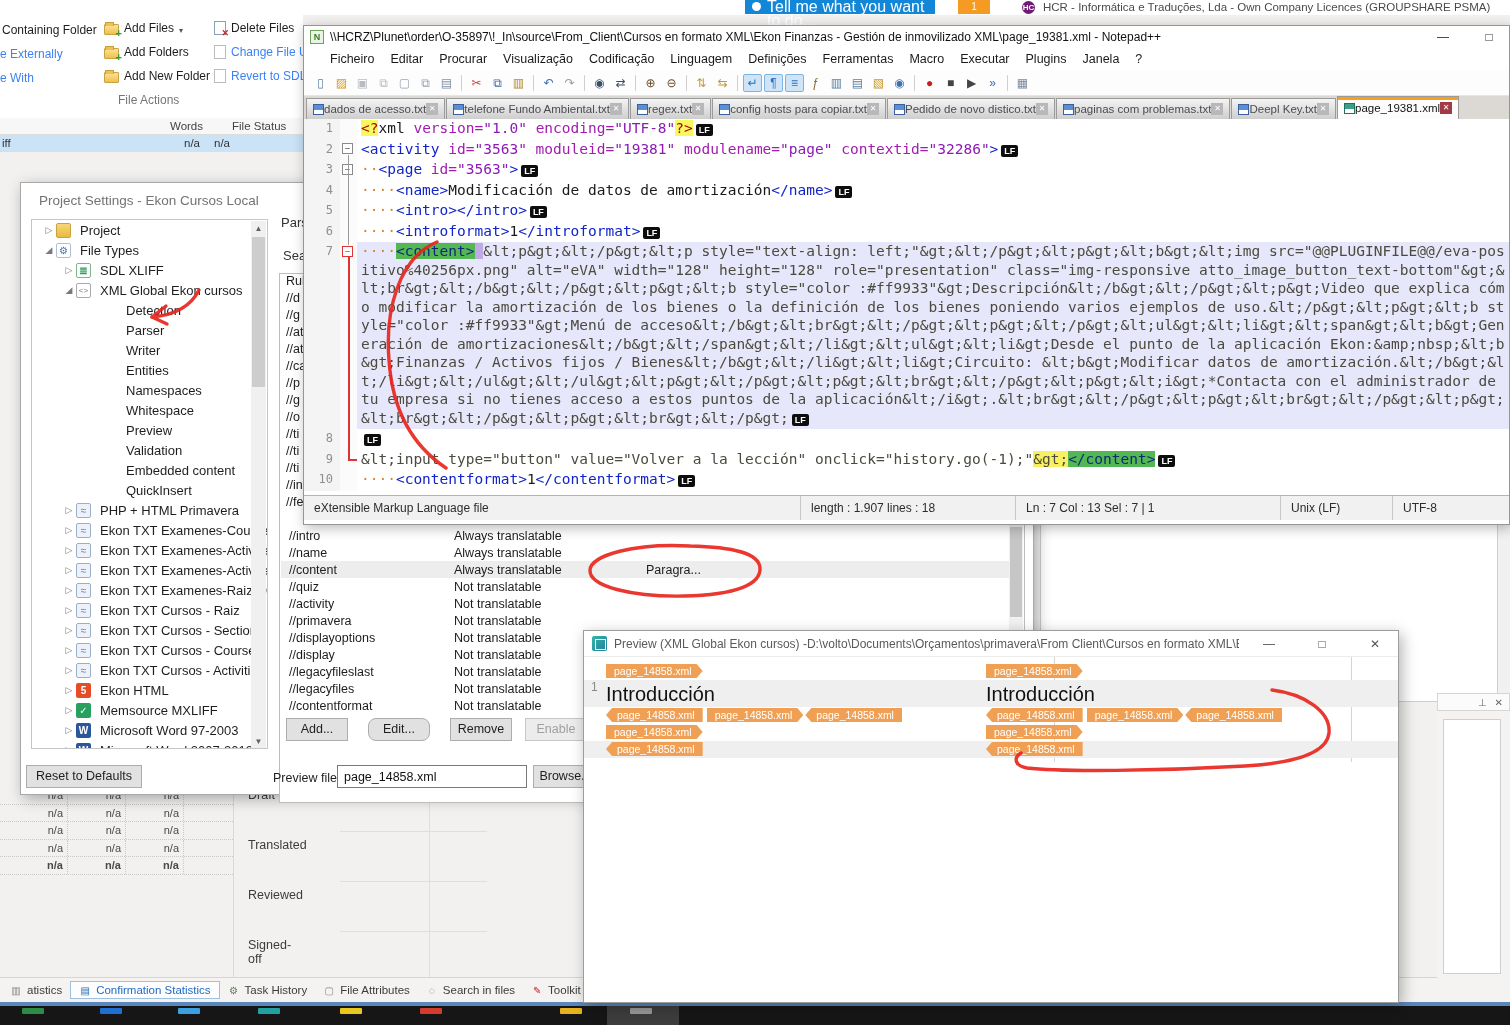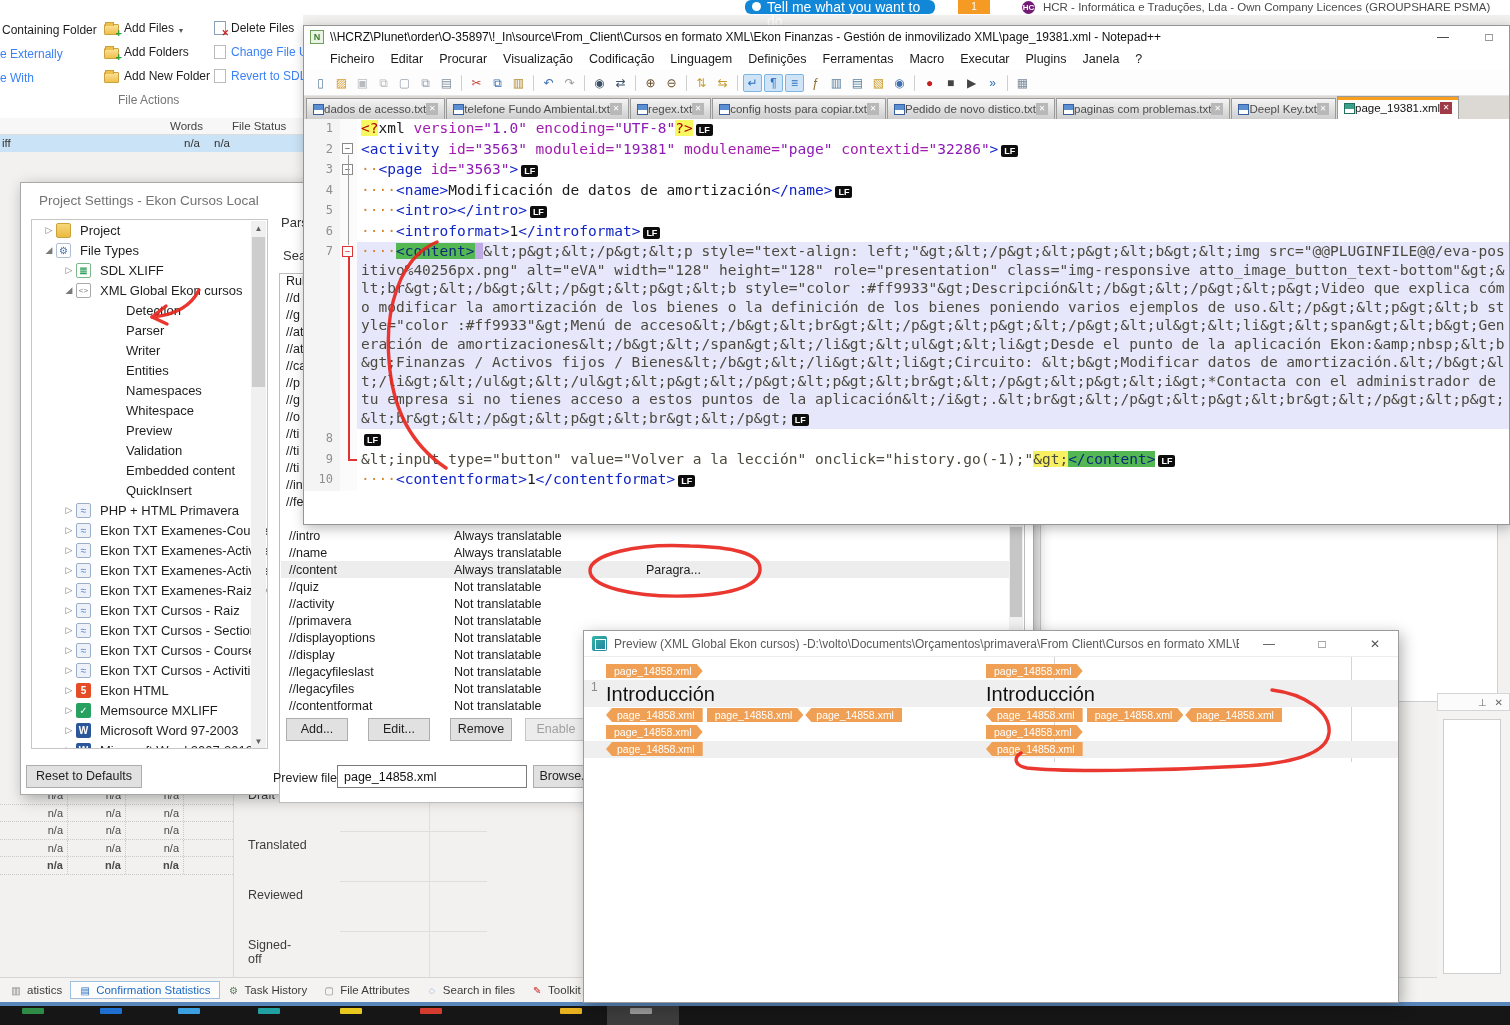--- a/index.html
+++ b/index.html
@@ -2,21 +2,21 @@
 <html><head>
 <meta charset="utf-8">
 <style>
   * { margin:0; padding:0; box-sizing:border-box; }
   html,body { width:1510px; height:1025px; overflow:hidden; }
   body { font-family:"Liberation Sans", sans-serif; background:#f2f1f0; position:relative; font-size:12px; color:#222; }
   .abs { position:absolute; }
 
   
   #topbar { left:0; top:0; width:1510px; height:15px; background:#fff; }
-  .tellme { left:745px; top:0; width:190px; height:14px; background:#1287d8; color:#fff; font-size:14px; line-height:14px; padding-left:22px;border-radius:6px; }
+  .tellme { left:745px; top:0; width:190px; height:14px; background:#1287d8; color:#fff; font-size:16px; line-height:14px; padding-left:22px; }
   .bulb { left:752px; top:2px; width:9px; height:9px; border-radius:50%; background:#fff; }
   .bell-box { left:958px; top:0; width:32px; height:14px; background:#f59a23; color:#fff; font-size:10px; text-align:center; line-height:14px; }
   .hc-circle { left:1022px; top:1px; width:13px; height:13px; border-radius:50%; background:#701a75; color:#fff; font-size:8px; text-align:center; line-height:13px; font-weight:bold; }
   .account-text { left:1043px; top:1px; color:#4a4a4a; font-size:11.5px; white-space:nowrap; }
 
   #ribbon { left:0; top:15px; width:303px; height:110px; background:#fff; border-bottom:1px solid #e0e0e0; }
   .rb-item { position:absolute; font-size:12px; color:#1e1e1e; white-space:nowrap; display:flex; align-items:flex-end; gap:5px; }
   .rb-item.grayed { color:#3b82f6; }
   .rb-caret { font-size:8px; color:#555; }
   .folder-ic { width:15px; height:11px; background:linear-gradient(#fbe29a,#f0c04c); border:1px solid #c9a23c; border-radius:1px; position:relative; }
@@ -604,21 +604,21 @@
           <div class="r-val">Not translatable</div>
           <div class="r-comment"></div>
         </div>
       </div>
     <div class="rules-scroll">
         <div class="thumb"></div>
       </div>
   </div>
 
   <button class="dlg-btn" style="left:265px;top:535px;width:62px;">Add...</button>
-  <button class="dlg-btn" style="left:347px;top:535px;width:62px;">Edit...</button>
+  <button class="dlg-btn" style="left:347px;top:535px;width:62px;border-radius:8px;">Edit...</button>
   <button class="dlg-btn" style="left:429px;top:535px;width:62px;">Remove</button>
   <button class="dlg-btn disabled" style="left:504px;top:535px;width:62px;">Enable</button>
 
   <button class="dlg-btn" style="left:5px;top:582px;width:116px;">Reset to Defaults</button>
   <div id="preview-file-lbl">Preview file:</div>
   <input id="preview-file-input" value="page_14858.xml" style="">
   <button class="dlg-btn" style="left:512px;top:582px;width:58px;">Browse.</button>
 </div>
 
 <div class="abs z20" id="npp">
@@ -907,20 +907,27 @@
       </div>
       <div class="cl ">
         <span class="ln">10</span>
         <span class="fold "></span>
         <span class="ct"><span class="tk-ind">····</span><span class="tk-tag">&lt;contentformat&gt;</span><span class="tk-txt">1</span><span class="tk-tag">&lt;/contentformat&gt;</span><span class="lfmark">LF</span></span>
       </div>
       <div class="foldline-gray" style="top: 36px; height: 90px;"></div>
       <div class="foldline-red" style="top: 138px; height: 202px;"></div>
       <div class="foldtick-red" style="top: 340px;"></div>
     </div>
+  <div id="npp-status">
+    <div class="st-seg" style="width:497px;">eXtensible Markup Language file</div>
+    <div class="st-seg" style="width:215px;">length : 1.907   lines : 18</div>
+    <div class="st-seg" style="width:265px;">Ln : 7   Col : 13   Sel : 7 | 1</div>
+    <div class="st-seg" style="width:112px;">Unix (LF)</div>
+    <div class="st-seg" style="flex:1;border-right:none;">UTF-8</div>
+  </div>
 </div>
 
 <div class="abs z30" id="preview">
   <div id="pv-titlebar">
     <span class="pv-ic"></span>
     <span id="pv-title">Preview (XML Global Ekon cursos) -D:\volto\Documents\Orçamentos\primavera\From Client\Cursos en formato XML\Ek...</span>
     <span class="pv-ctl">—</span>
     <span class="pv-ctl">□</span>
     <span class="pv-ctl">✕</span>
   </div>

